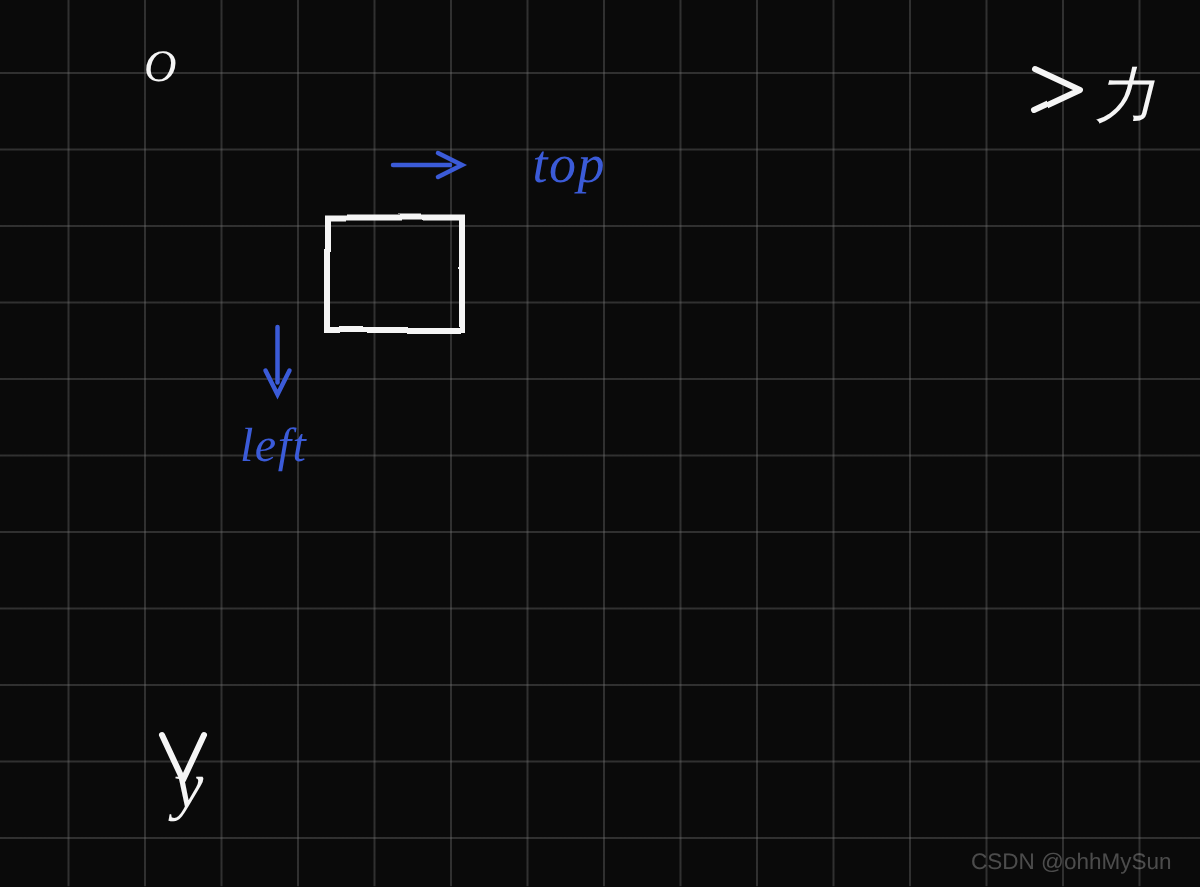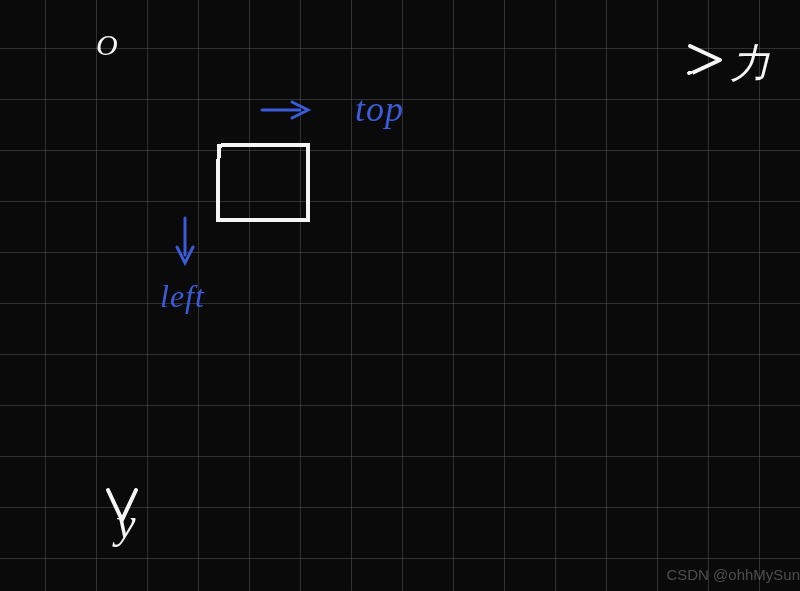--- a/index.html
+++ b/index.html
@@ -34,21 +34,21 @@
     }
     .label-white {
       position: absolute;
       color: #f5f5f5;
       font-style: italic;
       font-family: 'Brush Script MT', cursive;
     }
     .watermark {
       position: absolute;
       bottom: 8px;
-      right: 0;
+      right: 19px;
       color: rgba(200,200,200,0.35);
       font-family: Arial, sans-serif;
       font-size: 15px;
       font-style: normal;
     }
   </style>
 </head>
 <body>
 
 <div class="grid"></div>

